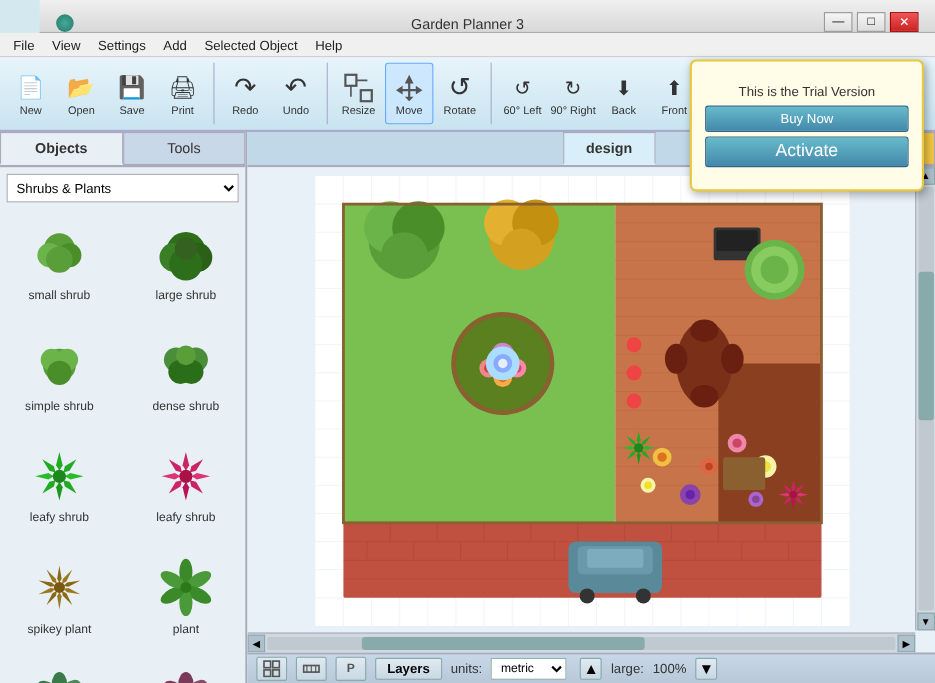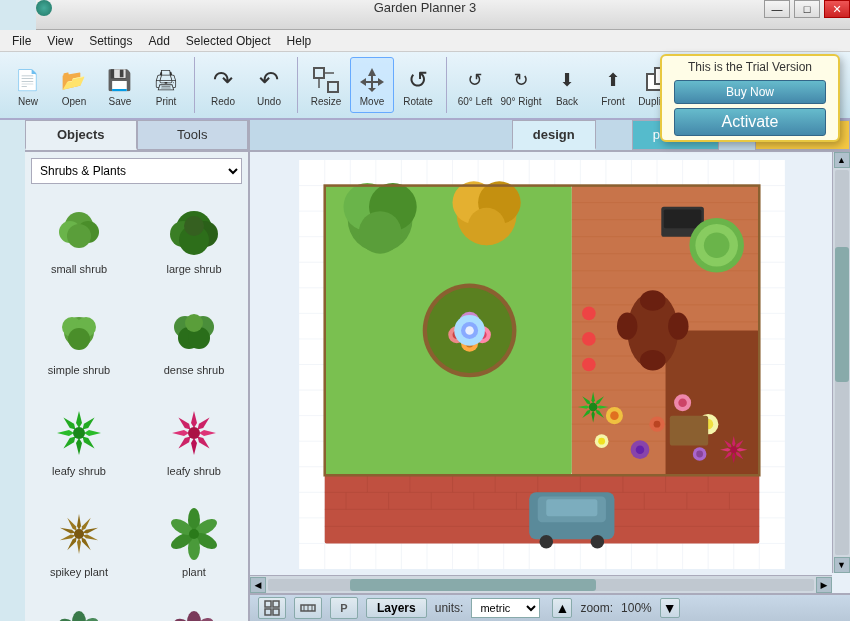--- a/index.html
+++ b/index.html
@@ -3,23 +3,23 @@
   <meta charset="utf-8">
   <style>
     * { margin: 0; padding: 0; box-sizing: border-box; }
     body { width: 850px; height: 621px; overflow: hidden; font-family: 'Segoe UI', Arial, sans-serif; font-size: 12px; background: #d4e8f0; }
 
     
     .titlebar {
       height: 30px;
       background: linear-gradient(to bottom, #f0f0f0, #d8d8d8);
       display: flex;
-      align-items: flex-start;
+      align-items: flex-end;
       justify-content: space-between;
-      padding: 0 0;
+      padding: 0 15px;
       border-bottom: 1px solid #aaa;
       margin-left: 36px;
     }
     .titlebar-left { display: flex; align-items: center; gap: 6px; }
     .titlebar-icon { width: 16px; height: 16px; background: radial-gradient(circle, #4a9, #276); border-radius: 50%; }
     .titlebar-title { font-size: 13px; color: #333; flex: 1; text-align: center; position: absolute; left: 0; right: 0; pointer-events: none; }
     .titlebar-controls { display: flex; gap: 4px; }
     .win-btn {
       width: 26px; height: 18px; border: 1px solid #999;
       background: linear-gradient(to bottom, #f5f5f5, #ddd);
@@ -87,23 +87,23 @@
     }
 
     
     .trial-popup {
       position: absolute;
       top: 54px;
       right: 10px;
       background: #fffde7;
       border: 2px solid #e8c840;
       border-radius: 6px;
-      padding: 4px 12px;
+      padding: 20px 12px;
       z-index: 100;
-      width: 180px;
+      width: 213px;
       box-shadow: 2px 3px 8px rgba(0,0,0,0.3);
     }
     .trial-text { font-size: 12px; color: #333; margin-bottom: 6px; text-align: center; }
     .trial-buy {
       width: 100%;
       padding: 4px;
       background: linear-gradient(to bottom, #6bc, #48a);
       color: white;
       border: 1px solid #368;
       border-radius: 3px;
@@ -122,21 +122,20 @@
       border-radius: 3px;
       cursor: pointer;
       font-size: 16px;
       text-align: center;
     }
 
     
     .main-area {
       display: flex;
       height: calc(621px - 30px - 22px - 68px);
-      padding-left: 25px;
     }
 
     
     .left-panel {
       width: 225px;
       background: #e8f0f5;
       border-right: 2px solid #aab;
       display: flex;
       flex-direction: column;
     }
@@ -858,18 +857,18 @@
           </svg>
       </div>
       <div class="status-btn" style="font-size:11px;font-weight:bold;color:#555;">P</div>
       <div class="status-layers">Layers</div>
       <span class="status-label">units:</span>
       <select class="units-select">
         <option>metric</option>
         <option>imperial</option>
       </select>
       <div class="zoom-btn" style="margin-left:4px;">▲</div>
-      <span class="status-label">zoom:</span>
+      <span class="status-label">large:</span>
       <span class="status-label">100%</span>
       <div class="zoom-btn">▼</div>
     </div>
   </div>
 </div>
 
 </body></html>

